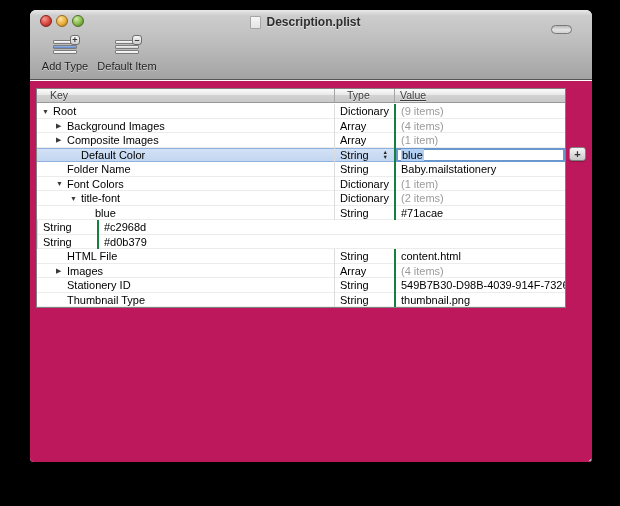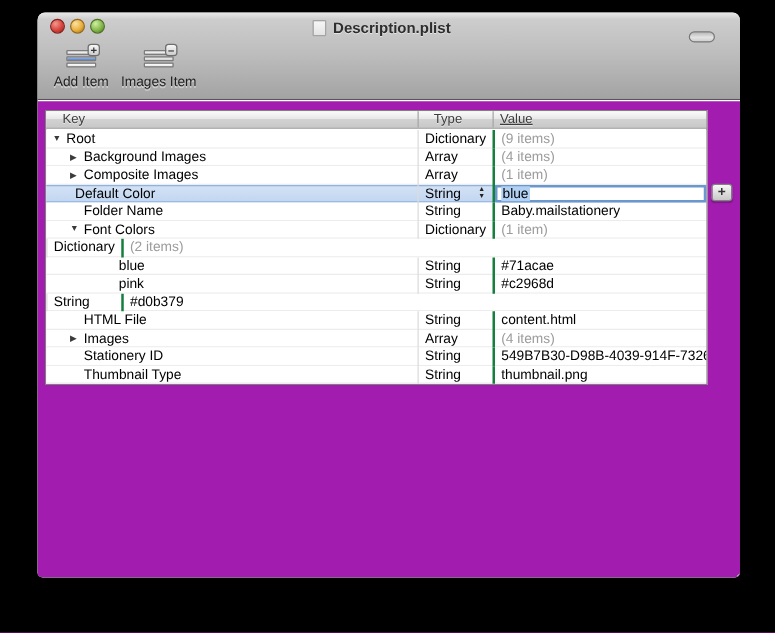--- a/index.html
+++ b/index.html
@@ -64,21 +64,21 @@
   .tb-badge {
     position:absolute; top:-3px; right:-1px; width:10px; height:10px;
     border-radius:3px; border:1px solid #6e6e6e;
     background:linear-gradient(#f7f7f7,#cdcdcd);
     font-size:9px; line-height:8px; text-align:center; color:#333; font-weight:bold;
   }
   .tb-label {
     font-size:11px; color:#1f1f1f; text-shadow:0 1px 0 rgba(255,255,255,.45);
   }
   
-  .content { position:absolute; left:0; top:71px; right:0; bottom:0; background:#a21caf; }
+  .content { position:absolute; left:0; top:71px; right:0; bottom:0; background:#be185d; }
   .ptable {
     position:absolute; left:6px; top:7px; width:530px; height:220px;
     border:1px solid #7f7f7f; background:#fff;
   }
   .thead { position:absolute; left:0; right:0; top:0; height:14px; display:flex;
     background:linear-gradient(#fbfbfb,#e8e8e8 46%, #d2d2d2 50%, #c8c8c8);
     border-bottom:1px solid #999;
   }
   .th {
     font-size:10.5px; color:#3d3d3d; line-height:13px; padding-left:5px;
@@ -142,30 +142,30 @@
     </div>
 
     <div class="toolbar">
       <button class="tb-btn add">
         <span class="tb-icon">
           <span class="bar b1"></span>
             <span class="bar b2"></span>
             <span class="bar b3"></span>
           <span class="tb-badge">+</span>
         </span>
-        <span class="tb-label">Add Item</span>
+        <span class="tb-label">Add Type</span>
       </button>
       <button class="tb-btn del">
         <span class="tb-icon plain">
           <span class="bar b1"></span>
             <span class="bar b2"></span>
             <span class="bar b3"></span>
           <span class="tb-badge">–</span>
         </span>
-        <span class="tb-label">Images Item</span>
+        <span class="tb-label">Default Item</span>
       </button>
     </div>
   </div>
 
   <div class="content">
     <div class="ptable">
       <div class="thead">
         <div class="th key">Key</div>
         <div class="th type">Type</div>
         <div class="th value">Value</div>
@@ -201,21 +201,21 @@
               <span>Composite Images</span>
             </div>
             <div class="cell type">
               <span>Array</span>
             </div>
             <div class="cell value">
               <span class="muted">(1 item)</span>
             </div>
           </div>
           <div class="row selected">
-            <div class="cell key" style="padding-left: 12px;">
+            <div class="cell key" style="padding-left: 33px;">
               <span class="disc"></span>
               <span>Default Color</span>
             </div>
             <div class="cell type">
               <span>String</span>
               <span class="stepper">
                 <span>▲</span>
                 <span>▼</span>
               </span>
             </div>
@@ -243,44 +243,44 @@
               <span>Font Colors</span>
             </div>
             <div class="cell type">
               <span>Dictionary</span>
             </div>
             <div class="cell value">
               <span class="muted">(1 item)</span>
             </div>
           </div>
           <div class="row">
+            <div class="cell key" style="padding-left: 33px;">
+              <span class="disc">▼</span>
+              <span>title-font</span>
+            </div>
             <div class="cell type">
               <span>Dictionary</span>
             </div>
             <div class="cell value">
               <span class="muted">(2 items)</span>
             </div>
           </div>
           <div class="row">
             <div class="cell key" style="padding-left: 47px;">
               <span class="disc"></span>
               <span>blue</span>
             </div>
             <div class="cell type">
               <span>String</span>
             </div>
             <div class="cell value">
               <span>#71acae</span>
             </div>
           </div>
           <div class="row">
-            <div class="cell key" style="padding-left: 47px;">
-              <span class="disc"></span>
-              <span>pink</span>
-            </div>
             <div class="cell type">
               <span>String</span>
             </div>
             <div class="cell value">
               <span>#c2968d</span>
             </div>
           </div>
           <div class="row">
             <div class="cell type">
               <span>String</span>

